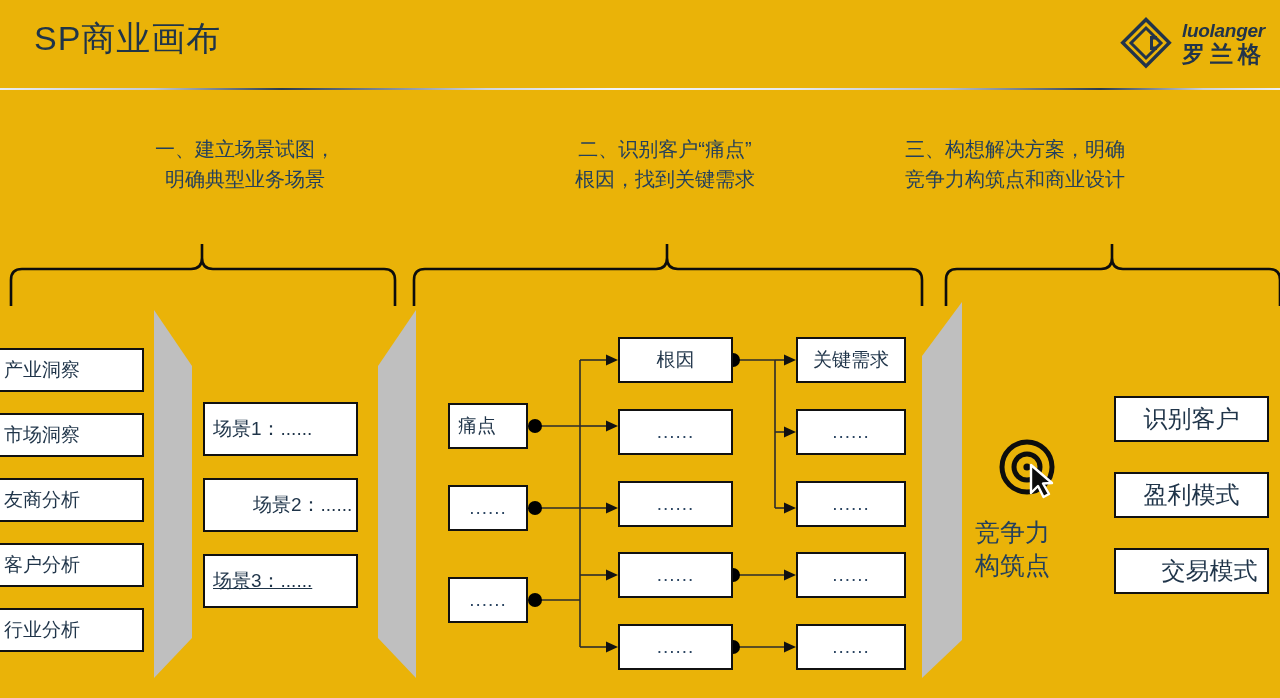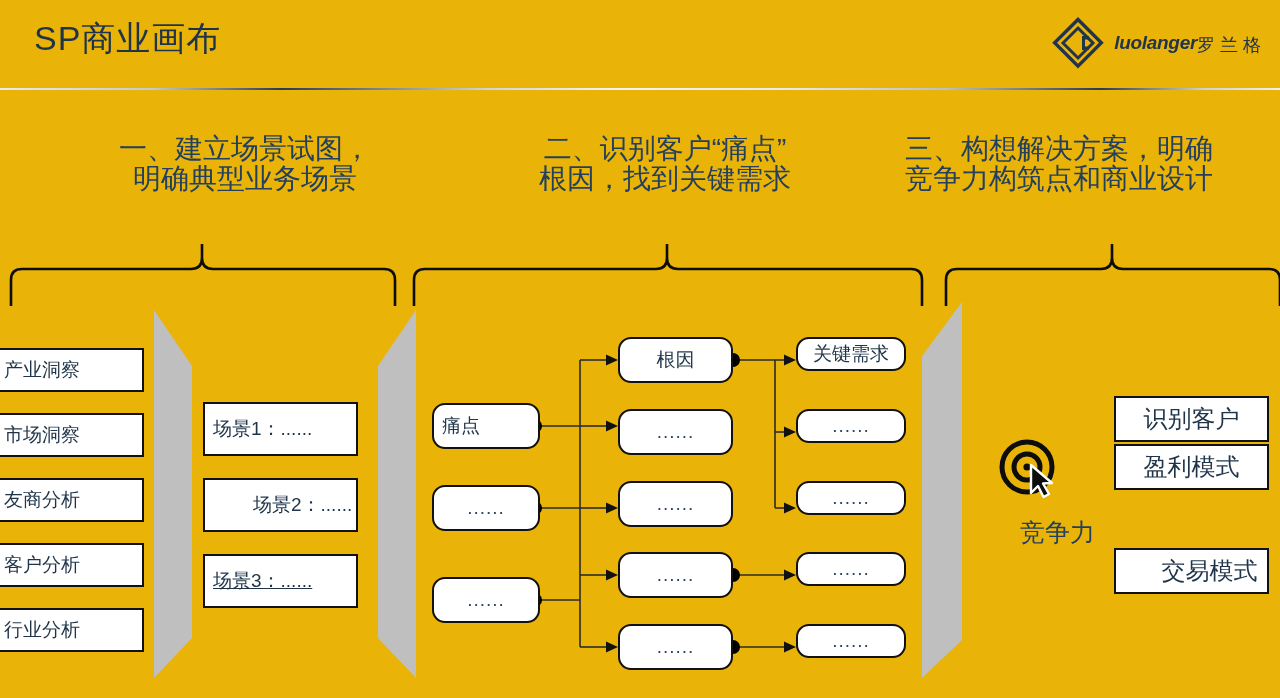--- a/index.html
+++ b/index.html
@@ -10,26 +10,26 @@
 
   
   .hdr-title{position:absolute;left:34px;top:16px;font-size:34px;letter-spacing:1px;
              color:#1f3449;font-weight:400;white-space:nowrap;}
   .hdr-rule{position:absolute;left:0;top:88px;width:1280px;height:2px;
             background:linear-gradient(90deg,#e9ecf1 0%,#c3c9d4 12%,#2b3a4d 22%,#cfd4dc 38%,#f2f4f7 48%,#e6e9ee 62%,#b9bfca 74%,#2b3a4d 86%,#cdd2da 94%,#eef0f3 100%);}
 
   
   .logo{position:absolute;right:14px;top:16px;display:flex;align-items:center;gap:9px;}
   .logo-mark{width:54px;height:54px;position:relative;flex:0 0 auto;}
-  .logo-txt{display:flex;line-height:1;}
+  .logo-txt{display:flex;flex-direction:column;line-height:1;}
   .logo-en{font-size:19px;font-weight:bold;color:#22344a;letter-spacing:-.3px;font-style:italic;}
-  .logo-cn{font-size:18px;font-weight:normal;color:#22344a;letter-spacing:5px;margin-top:3px;}
-
-  
-  .cap{position:absolute;font-size:28px;line-height:30px;color:#24405c;text-align:center;white-space:nowrap;}
+  .logo-cn{font-size:23px;font-weight:bold;color:#22344a;letter-spacing:5px;margin-top:3px;}
+
+  
+  .cap{position:absolute;font-size:20px;line-height:30px;color:#24405c;text-align:center;white-space:nowrap;}
   #cap1{left:95px;top:134px;width:300px;}
   #cap2{left:480px;top:134px;width:370px;}
   #cap3{left:905px;top:134px;width:380px;text-align:left;}
 
   
   .brace{position:absolute;top:244px;height:62px;}
   .brace svg{display:block;}
 
   
   .chev{position:absolute;}
@@ -42,34 +42,34 @@
   .box.ctr{justify-content:center;}
   .dots{color:#2b4562;letter-spacing:1px;}
 
   
   .ins{left:-6px;height:44px;width:150px;font-size:19px;}
 
   
   .scn{left:203px;width:155px;height:54px;font-size:19px;}
 
   
-  .mbox{font-size:19px;border-radius:13px;}
-  .pain{left:432px;width:108px;height:46px;}
+  .mbox{font-size:19px;}
+  .pain{left:448px;width:80px;height:46px;}
   .root{left:618px;width:115px;height:46px;}
-  .need{left:796px;width:110px;height:34px;}
+  .need{left:796px;width:110px;height:46px;}
 
   
   .mod{left:1114px;width:155px;height:46px;font-size:24px;justify-content:center;}
 
   
   .wires{position:absolute;left:0;top:0;width:1280px;height:698px;pointer-events:none;}
 
   
   .comp-icon{position:absolute;left:995px;top:437px;width:72px;height:62px;}
-  .comp-label{position:absolute;left:975px;top:516px;width:120px;text-align:right;
+  .comp-label{position:absolute;left:975px;top:516px;width:120px;text-align:left;
               font-size:25px;line-height:33px;color:#24405c;}
 </style>
 </head>
 <body>
 
 <div class="slide">
 
   <div class="hdr-title">SP商业画布</div>
   <div class="hdr-rule"></div>
 
@@ -263,25 +263,26 @@
   <div class="comp-icon">
     <svg width="72" height="62" viewBox="0 0 72 62">
       <circle cx="32" cy="30" r="25" fill="none" stroke="#0d0d0d" stroke-width="5"></circle>
       <circle cx="32" cy="30" r="13" fill="none" stroke="#0d0d0d" stroke-width="5"></circle>
       <circle cx="32" cy="30" r="3.6" fill="#0d0d0d"></circle>
       <path d="M36,28 L36,56 L43,49 L48.5,60 L54,57 L48,46.5 L57,46 Z" fill="#0d0d0d" stroke="#ffffff" stroke-width="2.4" stroke-linejoin="round"></path>
     </svg>
   </div>
   <div class="comp-label">
     <div>竞争力</div>
+    <div>构筑点</div>
   </div>
 
   <div class="box mod" style="top:396px;">
     <span>识别客户</span>
   </div>
-  <div class="box mod" style="top:444px;">
+  <div class="box mod" style="top:472px;">
     <span>盈利模式</span>
   </div>
   <div class="box mod" style="top:548px;padding-left:36px;">
     <span>交易模式</span>
   </div>
 
 </div>
 
 </body></html>

